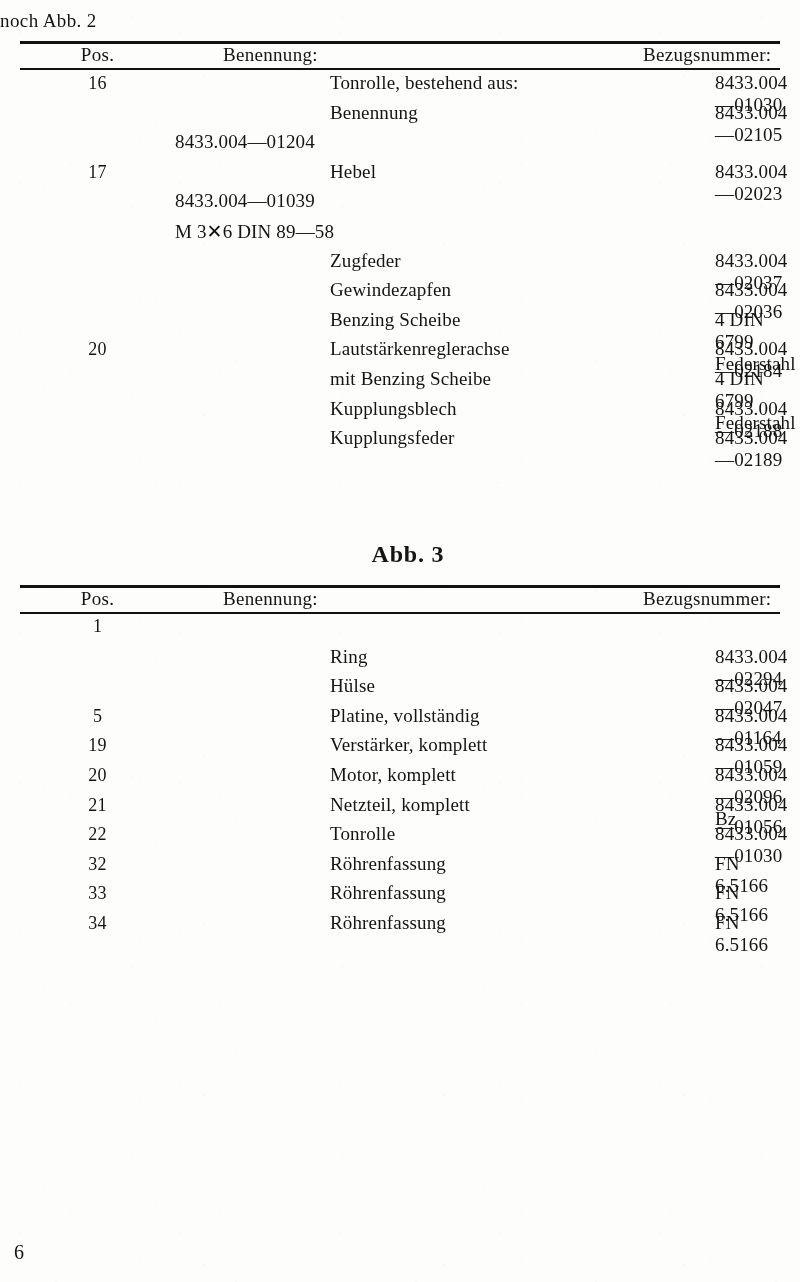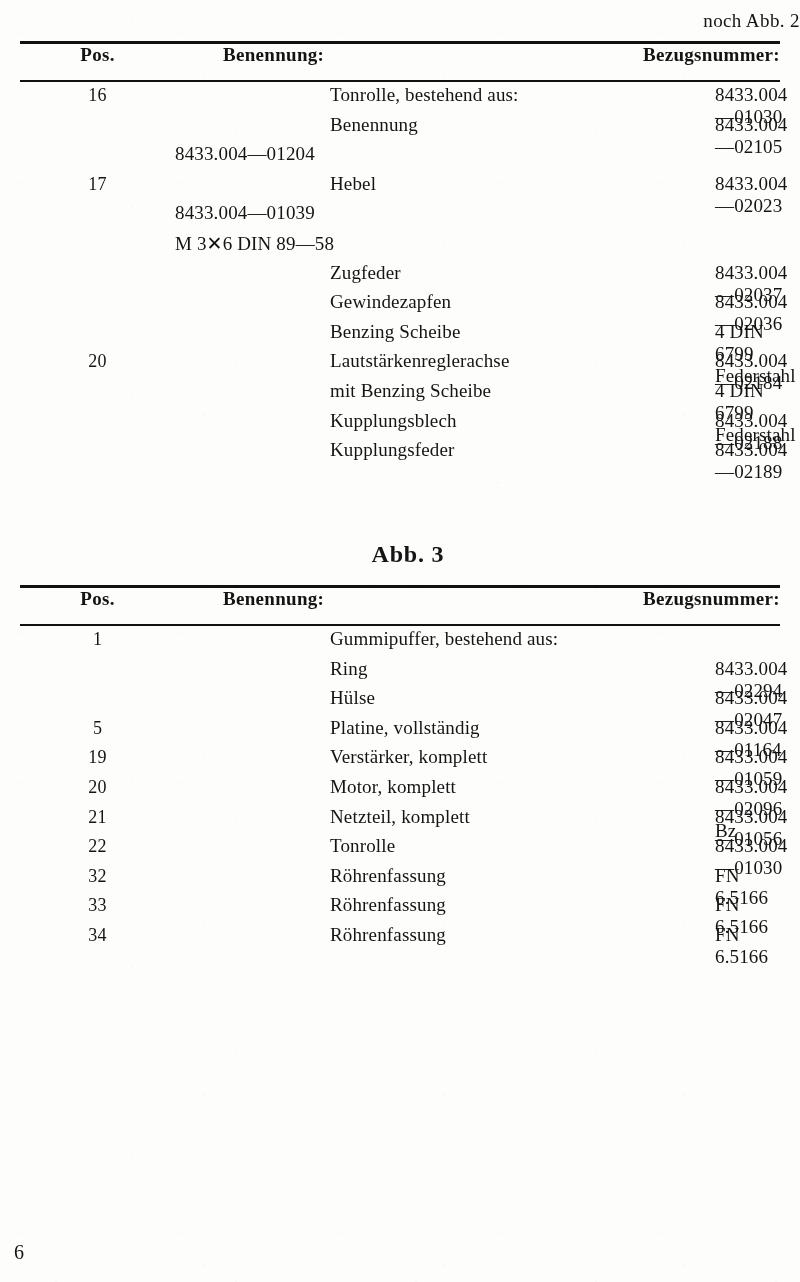--- a/index.html
+++ b/index.html
@@ -35,24 +35,23 @@
     background-size: 160px 150px, 210px 190px, 180px 230px, 240px 170px,
                      150px 210px, 190px 160px, 220px 200px, 170px 180px;
     opacity: .85;
   }
 
   .caption-top {
     position: absolute;
     left: 0;
     right: 0;
     top: 10px;
-    text-align: right;
+    text-align: left;
     font-size: 19px;
     letter-spacing: .4px;
-    padding-left: 32px;
   }
 
   .fig-heading {
     position: absolute;
     left: 0;
     right: 0;
     text-align: center;
     font-size: 24px;
     font-weight: bold;
     letter-spacing: .8px;
@@ -73,24 +72,23 @@
   }
   .rule-thin {
     height: 0;
     border-top: 2px solid #111;
     width: 100%;
   }
 
   .thead {
     display: flex;
     align-items: baseline;
-    height: 36px;
+    height: 24px;
     font-size: 19px;
     letter-spacing: .3px;
-    font-weight: bold;
   }
 
   .col-pos {
     width: 155px;
     text-align: center;
     flex: none;
   }
   .col-name {
     width: 385px;
     flex: none;
@@ -213,21 +211,20 @@
     <div class="rule-thick"></div>
     <div class="thead">
       <div class="col-pos">Pos.</div>
       <div class="col-name">Benennung:</div>
       <div class="col-num">Bezugsnummer:</div>
     </div>
     <div class="rule-thin"></div>
     <div class="tbody">
         <div class="row">
           <div class="col-pos">1</div>
-          <div class="col-name">Gummipuffer, bestehend aus:</div>
           <div class="col-num"></div>
         </div>
         <div class="row">
           <div class="col-pos"></div>
           <div class="col-name">Ring</div>
           <div class="col-num">8433.004—02294</div>
         </div>
         <div class="row">
           <div class="col-pos"></div>
           <div class="col-name">Hülse</div>

